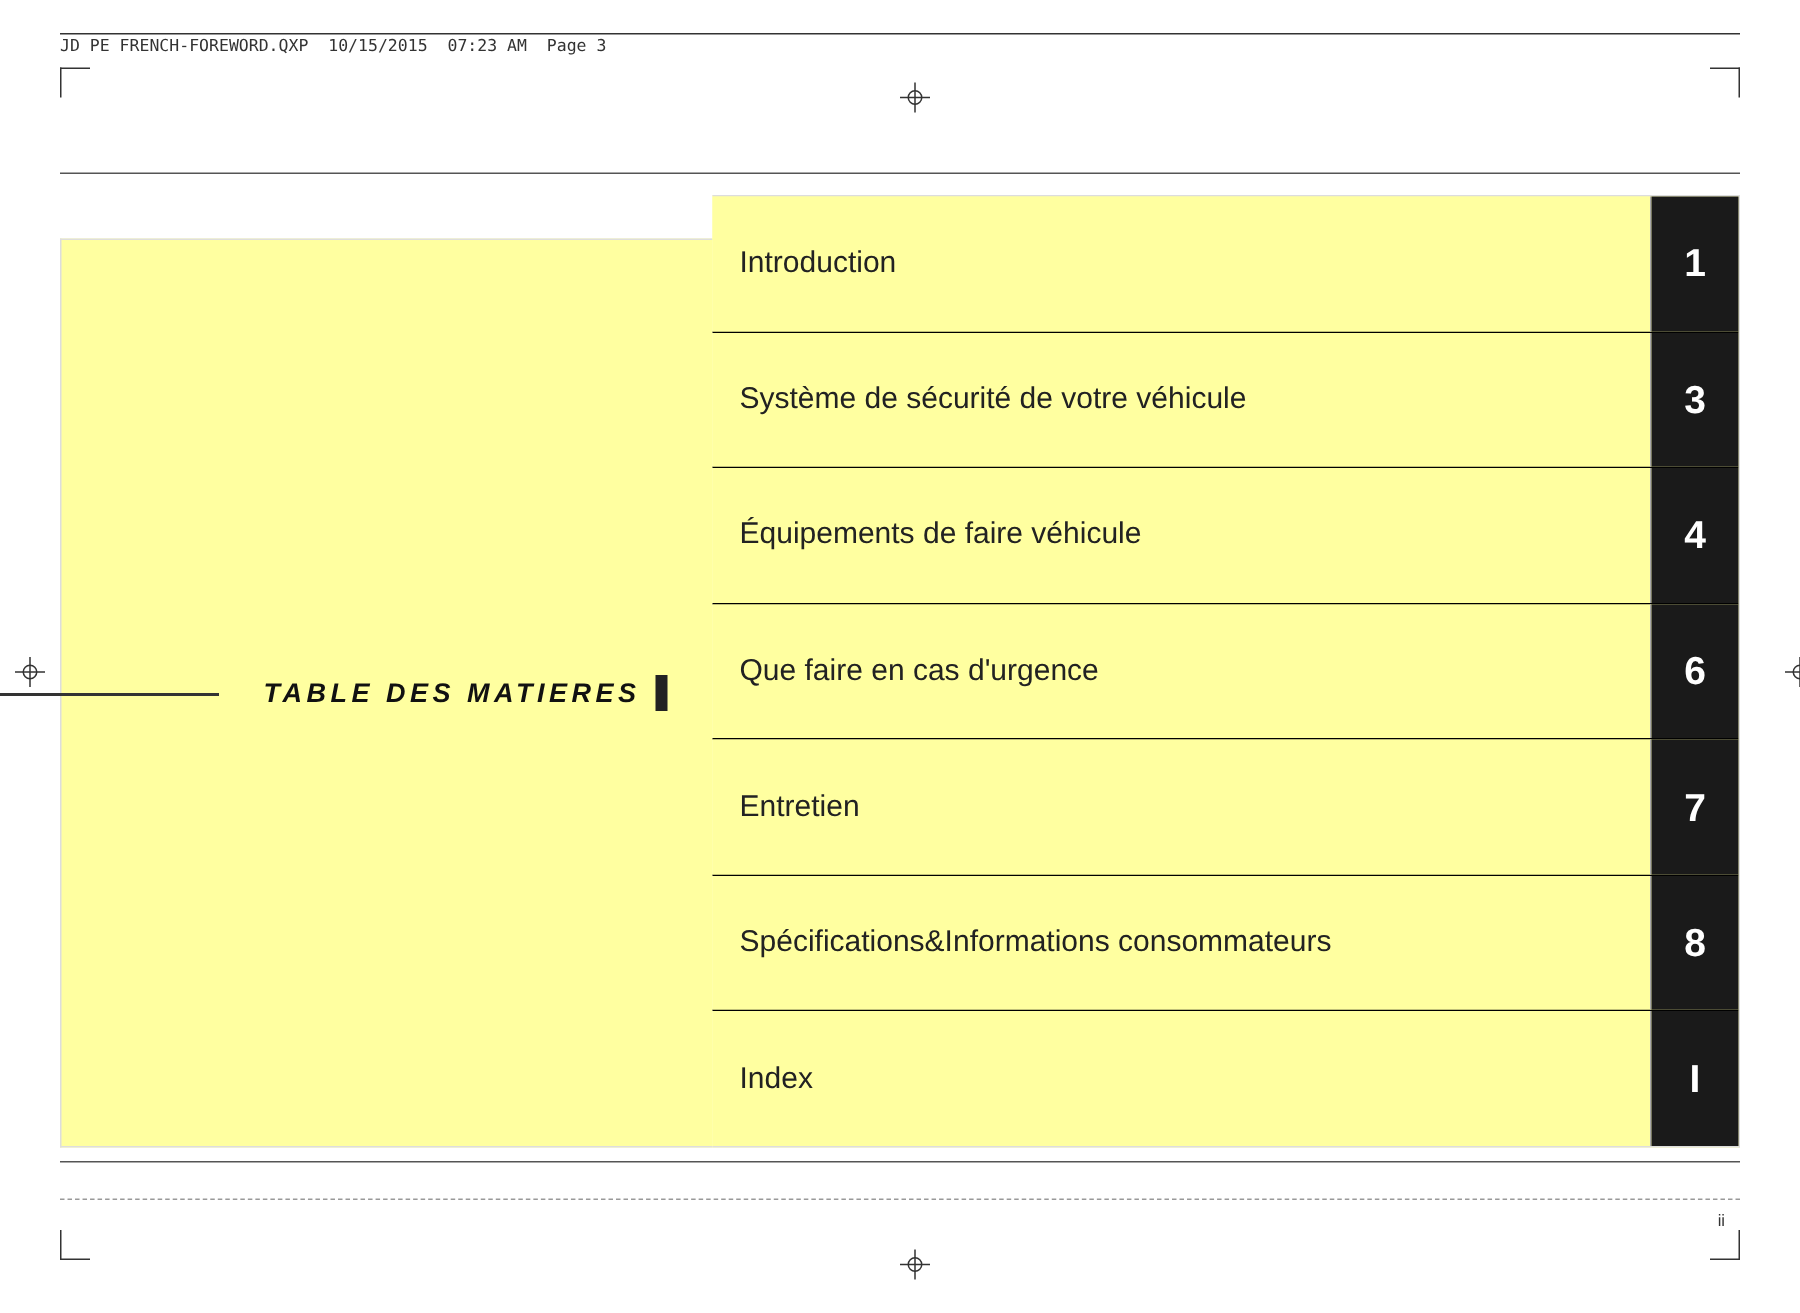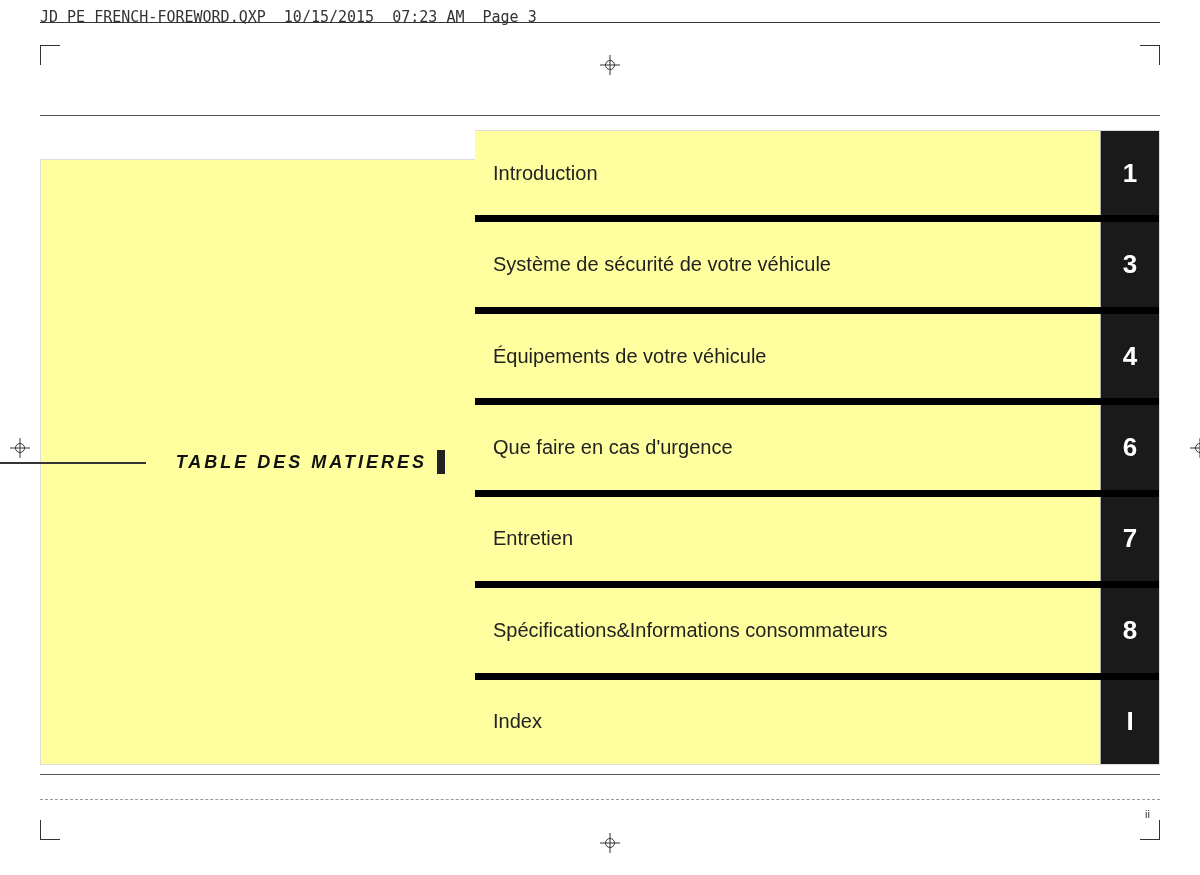--- a/index.html
+++ b/index.html
@@ -9,23 +9,23 @@
       height: 875px;
       background: #fff;
       font-family: Arial, sans-serif;
       position: relative;
       overflow: hidden;
     }
 
     
     .top-bar {
       position: absolute;
-      top: 8px;
-      left: 40px;
-      font-size: 15px;
+      top: 24px;
+      left: 40px;
+      font-size: 11px;
       color: #333;
       font-family: monospace;
       display: flex;
       align-items: flex-start;
       gap: 0;
     }
 
     .top-bar-line {
       position: absolute;
       top: 22px;
@@ -161,21 +161,21 @@
       padding: 0;
       gap: 0;
       border: 1px solid #ddd;
       border-left: none;
     }
 
     .toc-row {
       display: flex;
       align-items: stretch;
       flex: 1;
-      border-bottom: 7px solid #000000;
+      border-bottom: 1px solid #000000;
     }
     .toc-row:last-child {
       border-bottom: none;
     }
 
     .toc-label {
       flex: 1;
       background: #ffffa0;
       display: flex;
       align-items: center;
@@ -299,21 +299,21 @@
 
   <div class="toc-row">
         <div class="toc-label">Introduction</div>
         <div class="toc-number">1</div>
       </div>
       <div class="toc-row">
         <div class="toc-label">Système de sécurité de votre véhicule</div>
         <div class="toc-number">3</div>
       </div>
       <div class="toc-row">
-        <div class="toc-label">Équipements de votre véhicule</div>
+        <div class="toc-label">Équipements de faire véhicule</div>
         <div class="toc-number">4</div>
       </div>
       <div class="toc-row">
         <div class="toc-label">Que faire en cas d'urgence</div>
         <div class="toc-number">6</div>
       </div>
       <div class="toc-row">
         <div class="toc-label">Entretien</div>
         <div class="toc-number">7</div>
       </div>

